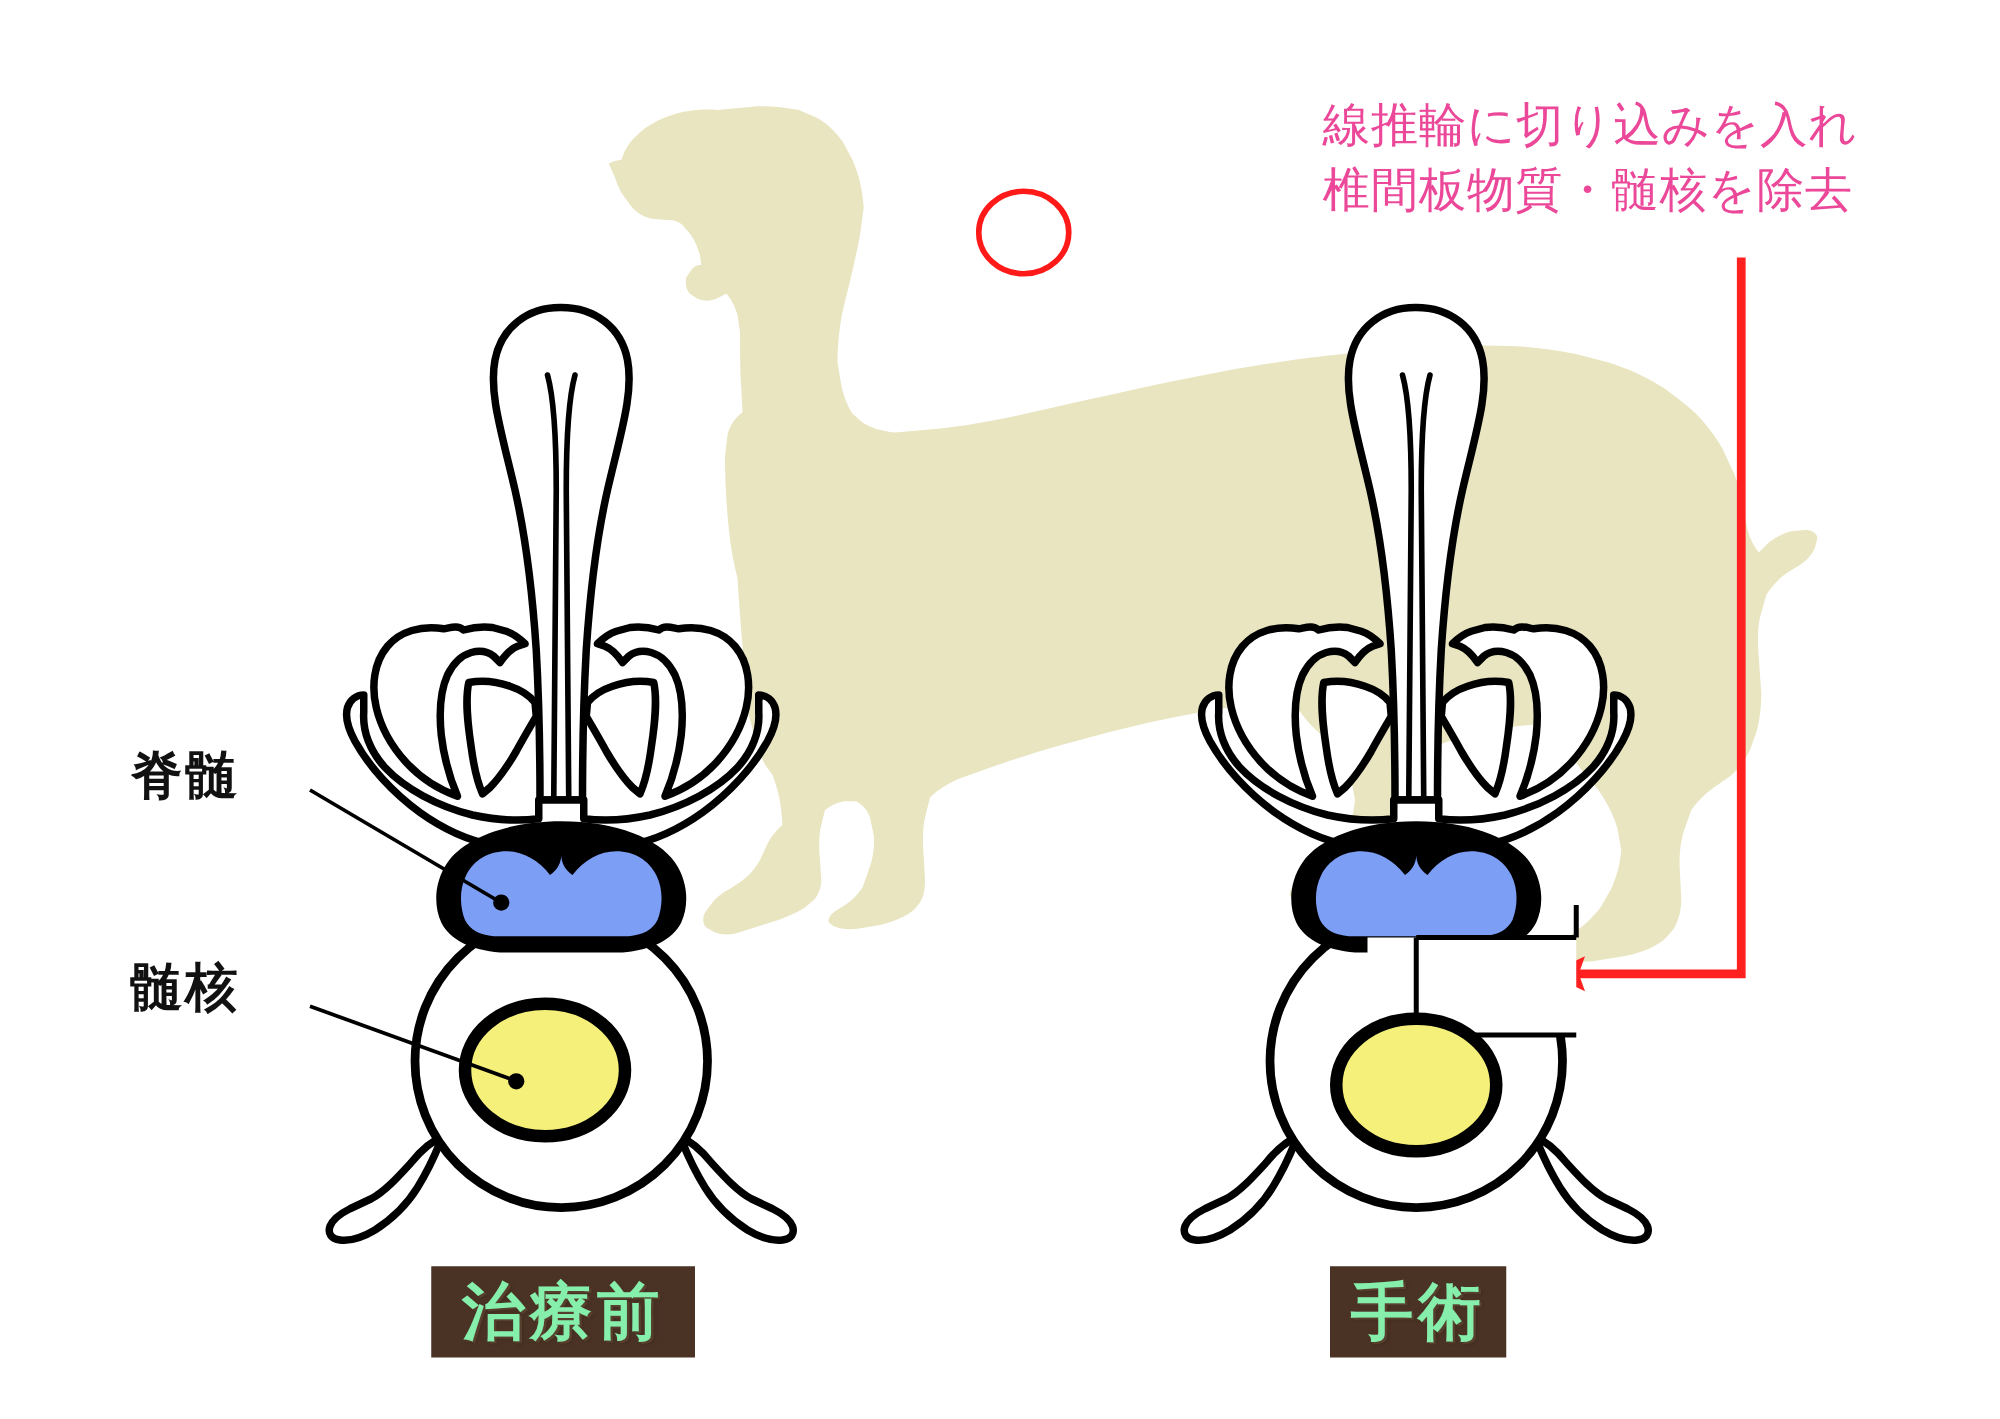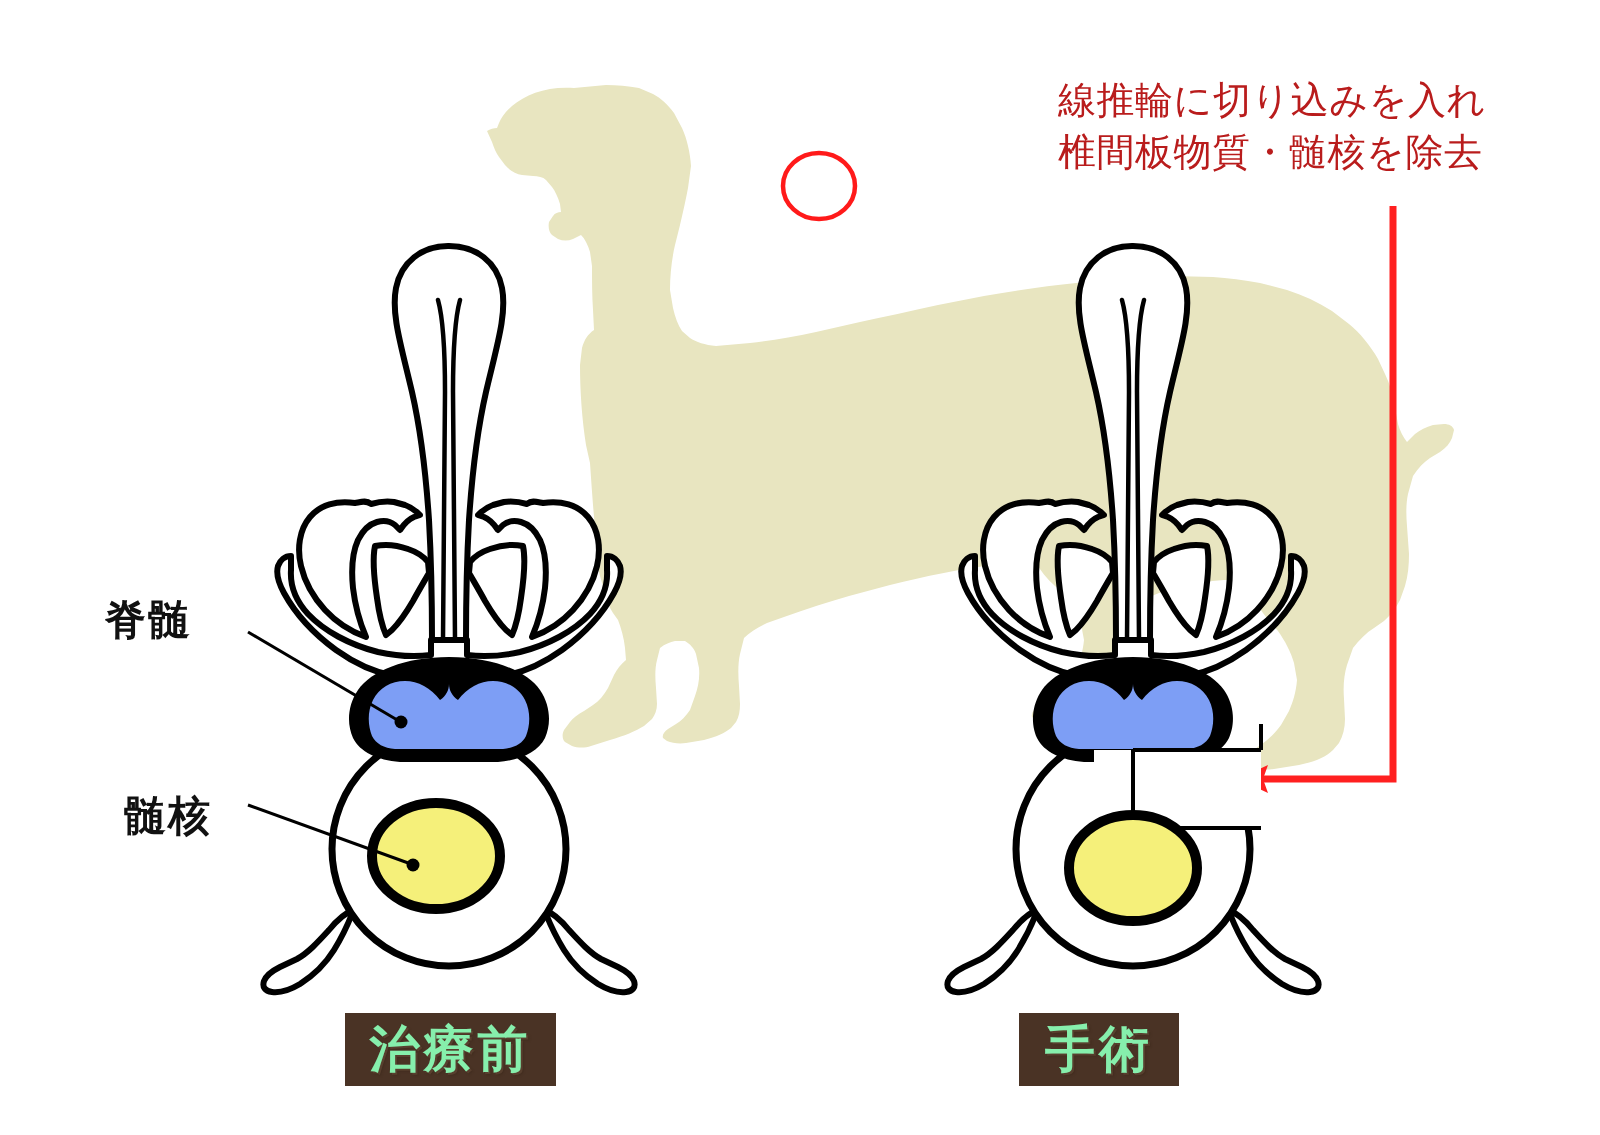--- a/index.html
+++ b/index.html
@@ -29,56 +29,56 @@
     height: 1135px;
     overflow: visible;
   }
 
   
   .annot-note {
     position: absolute;
     left: 1058px;
     top: 74px;
     width: 500px;
-    color: #b91c1c;
+    color: #ec4899;
     font-size: 38px;
     line-height: 1.38;
     font-weight: 500;
     letter-spacing: 0.5px;
     white-space: pre-line;
     text-align: left;
   }
 
   .anat-label {
     position: absolute;
     color: #111111;
     font-size: 42px;
     font-weight: 600;
     letter-spacing: 2px;
     white-space: nowrap;
   }
   .anat-label.cord  { left: 104px; top: 592px; text-align: center; }
-  .anat-label.nucl  { left: 104px; top: 788px; margin-left: 20px; }
+  .anat-label.nucl  { left: 104px; top: 762px; }
 
   .caption-box {
     position: absolute;
     background: #4A3325;
     color: #86efac;
     font-size: 50px;
     font-weight: 700;
     letter-spacing: 4px;
     display: flex;
     align-items: center;
     justify-content: center;
     text-shadow:
         2px 2px 0 rgba(90,65,48,0.9),
         3px 3px 2px rgba(60,40,28,0.55);
   }
   .caption-box.left  { left: 345px;  top: 1013px; width: 211px; height: 73px; }
-  .caption-box.right { left: 1019px; top: 1013px; width: 160px; height: 73px; }
+  .caption-box.right { left: 1064px; top: 1013px; width: 141px; height: 73px; }
 </style>
 </head>
 <body>
 
 <div id="stage">
 
   <svg class="layer" viewBox="0 0 1600 1135">
     <g>
       <path fill="#E8E5C0" d="
         M 614 88

